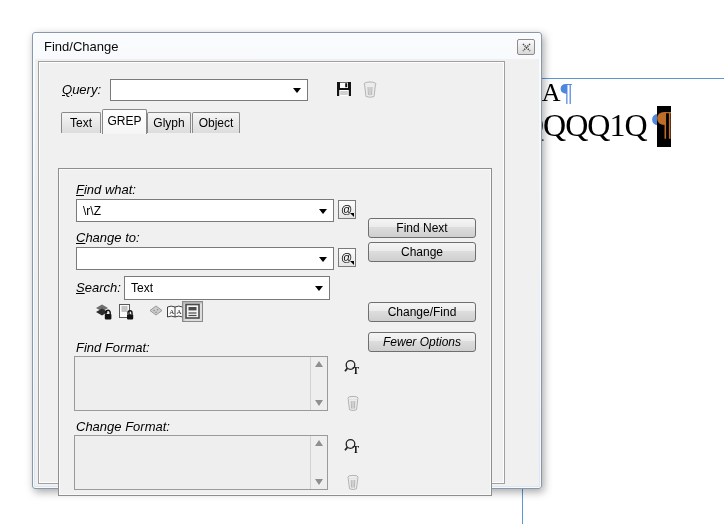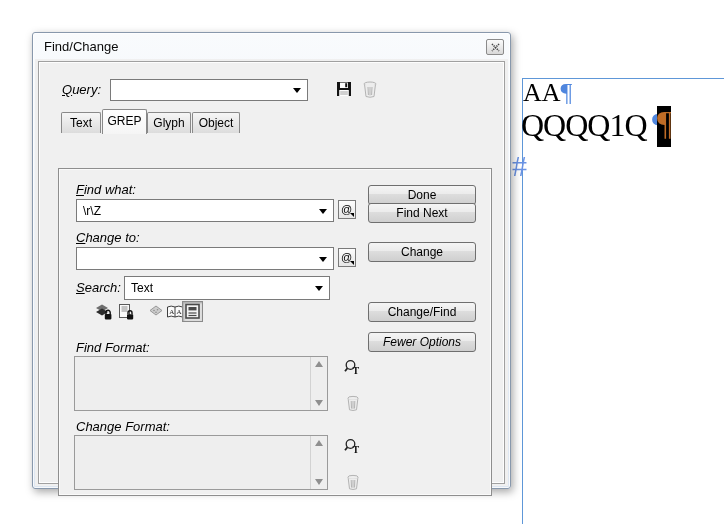--- a/index.html
+++ b/index.html
@@ -19,20 +19,21 @@
   .sel-mark{position:absolute;left:0px;top:-2px;font-family:"Liberation Serif",serif;font-size:34px;color:var(--sel-orange,#bf6c26);}
   .end-marker{position:absolute;left:512px;top:149px;font-family:"Liberation Serif",serif;font-size:30px;color:var(--marker-blue,#6b93e4);z-index:1;}
 
   
   .dialog{
     position:absolute;left:32px;top:32px;width:477px;height:455px;
     background:linear-gradient(#f9fbfd,#dde6f1);
     border:1px solid #8898ac;border-radius:3px;
     box-shadow:2px 3px 9px rgba(0,0,0,.35), inset 0 0 0 1px rgba(255,255,255,.75);
     z-index:10;
+    padding-left:31px;
   }
   .titlebar{position:absolute;left:0;top:0;right:0;height:26px;}
   .title{position:absolute;left:11px;top:6px;font-size:13px;color:#0a0a0a;}
   .close-btn{position:absolute;right:6px;top:6px;width:18px;height:16px;
     background:linear-gradient(#fbfbfb,#d9d9d9);border:1px solid #8b8b8b;border-radius:2px;
     padding:0;display:flex;align-items:center;justify-content:center;cursor:pointer;}
   .client{position:absolute;left:2px;right:2px;top:26px;bottom:2px;background:#f0f0f0;}
   .etched{position:absolute;left:3px;top:2px;width:465px;height:421px;
     border:1px solid #a0a0a0;box-shadow:inset 0 0 0 1px #fdfdfd;background:#f0f0f0;}
 
@@ -250,20 +251,19 @@
       <button class="icon-btn" style="left:287px;top:305px;width:14px;height:16px;">
         <svg width="14" height="16" viewBox="0 0 14 16">
           <ellipse cx="7" cy="3.2" rx="5.2" ry="1.8" fill="#ededed" stroke="#b3b3b3"></ellipse>
           <path d="M2.2 4.2 L3.5 14.8 Q7 16.2 10.5 14.8 L11.8 4.2" fill="#ededed" stroke="#b3b3b3"></path>
           <line x1="5.2" y1="6" x2="5.5" y2="13.5" stroke="#b3b3b3"></line>
           <line x1="7" y1="6" x2="7" y2="13.8" stroke="#b3b3b3"></line>
           <line x1="8.8" y1="6" x2="8.5" y2="13.5" stroke="#b3b3b3"></line>
         </svg>
       </button>
 
-      <button class="btn" style="top:16px;">Done</button>
-      <button class="btn" style="top:34px;">Find Next</button>
+      <button class="btn" style="top:49px;">Find Next</button>
       <button class="btn" style="top:73px;">Change</button>
       <button class="btn" style="top:133px;">Change/Find</button>
       <button class="btn" style="top:163px;font-style:italic;">Fewer Options</button>
     </div>
   </div>
 </div>
 
 </body></html>

